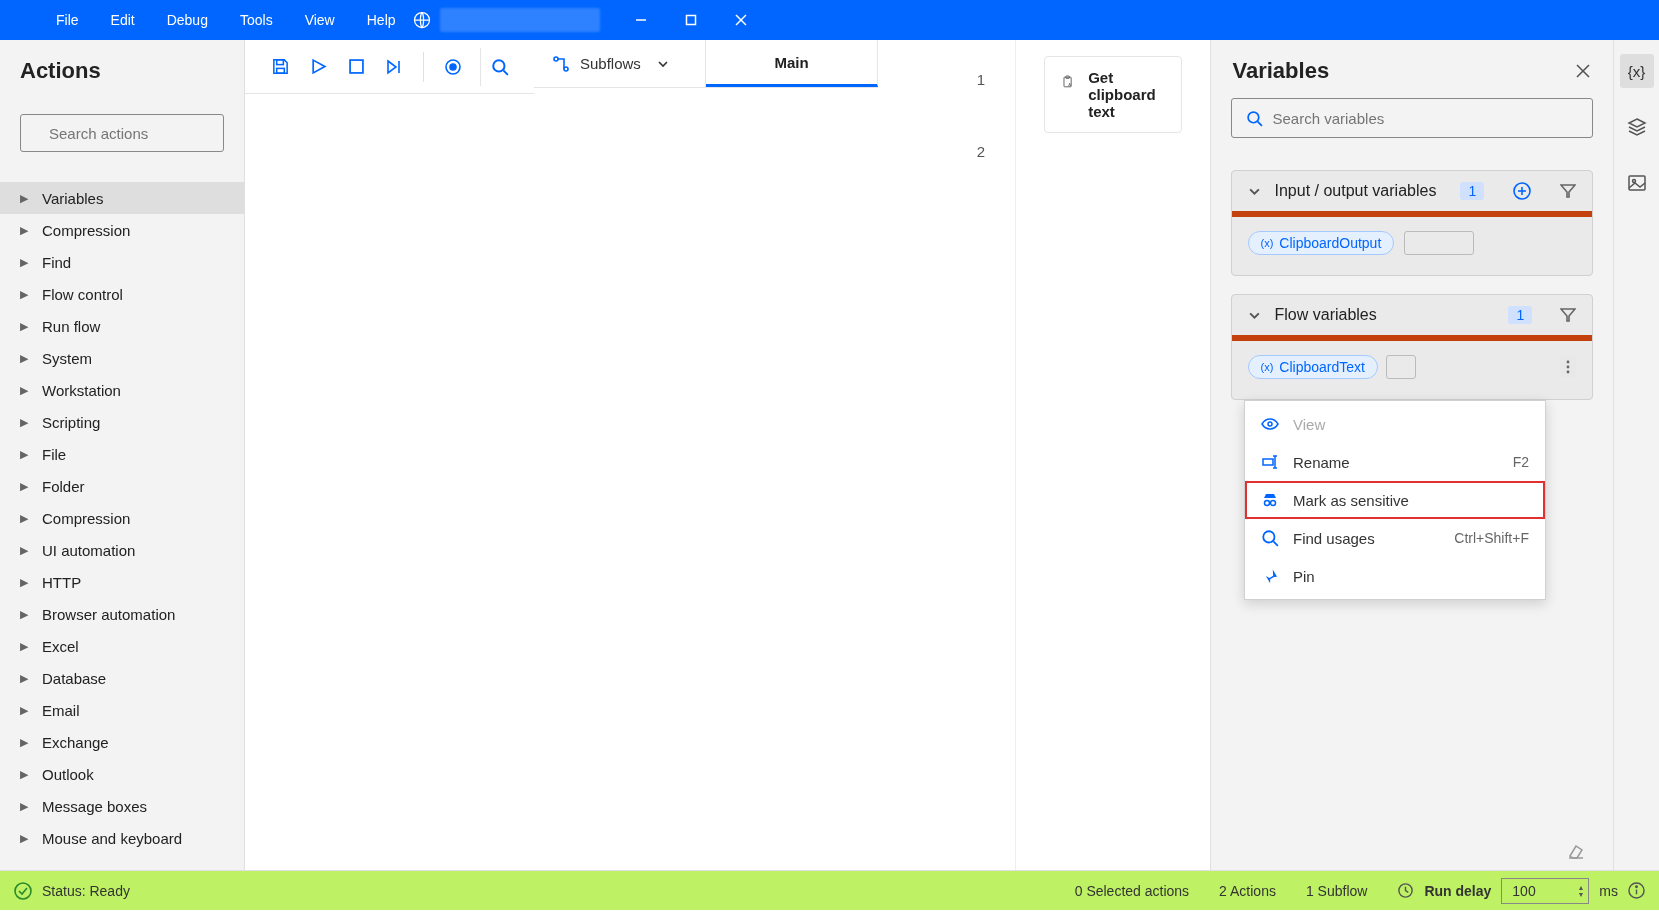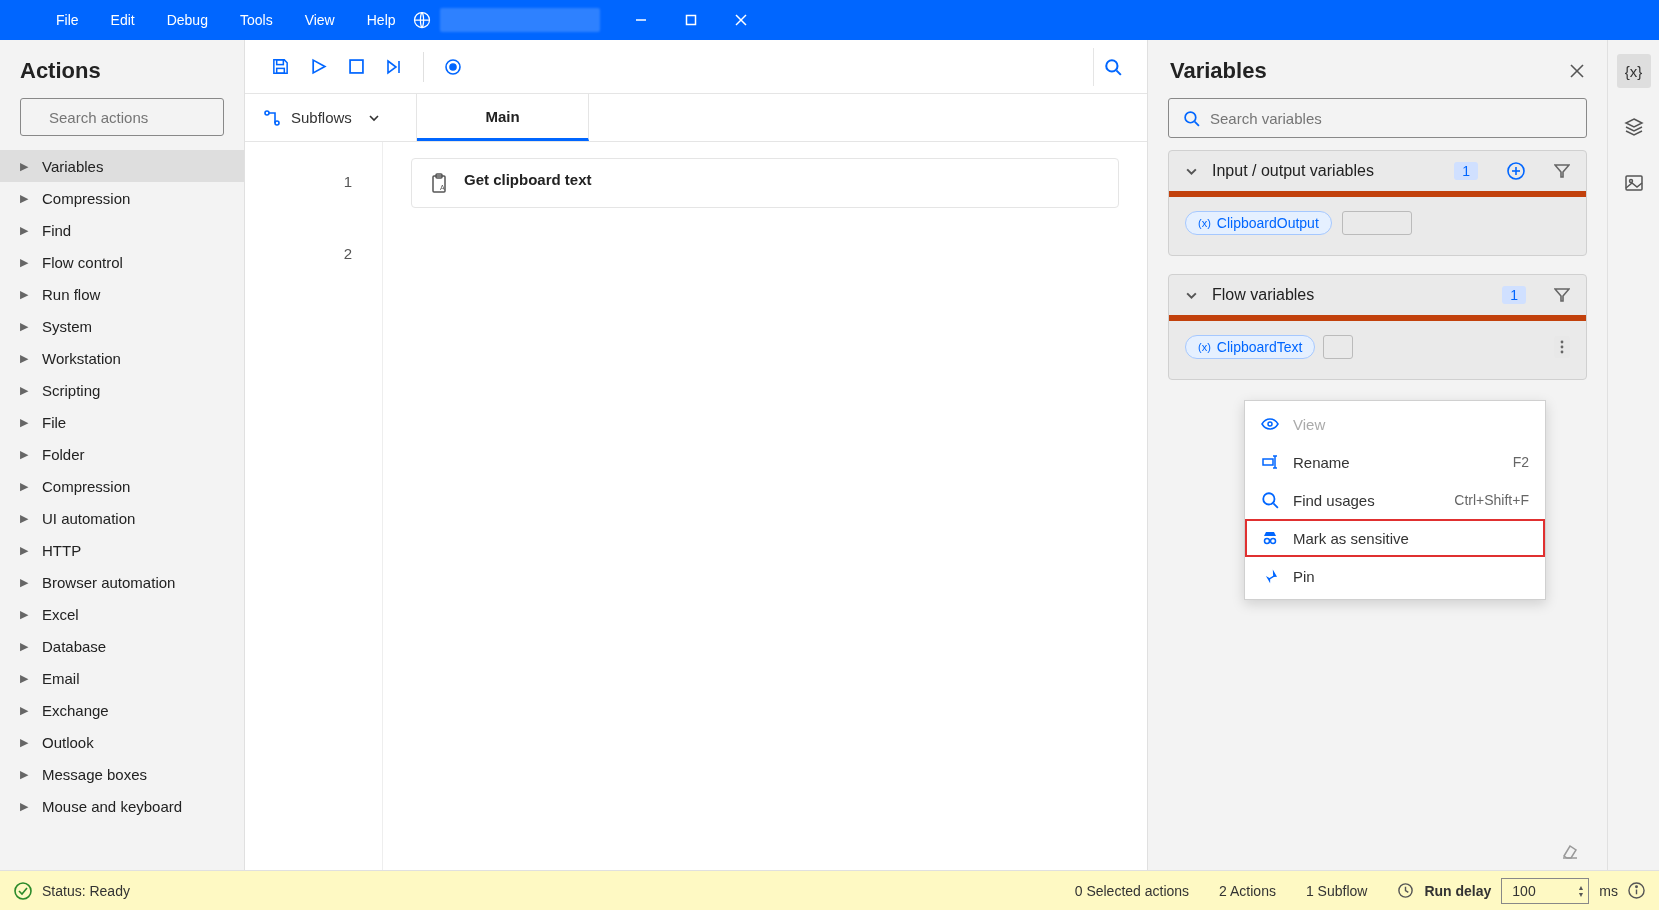--- a/index.html
+++ b/index.html
@@ -12,33 +12,33 @@
 .titlebar .title { flex: 1; text-align: center; font-size: 14px; }
 .titlebar .win-controls { display: flex; align-items: center; gap: 0; }
 .titlebar .win-controls .env-icon { width: 20px; height: 20px; margin-right: 8px; }
 .titlebar .win-controls .env-blur { width: 160px; height: 24px; background: rgba(255,255,255,0.18); border-radius: 2px; margin-right: 16px; filter: blur(1px); }
 .titlebar .win-btn { width: 50px; height: 40px; display: flex; align-items: center; justify-content: center; cursor: pointer; }
 
 
 .main { display: flex; height: 830px; }
 
 
-.actions-panel { width: 245px; background: #f3f3f3; border-right: 1px solid #e0e0e0; display: flex; flex-direction: column; }
+.actions-panel { width: 245px; background: #f3f3f3; border-right: 1px solid #e0e0e0; display: flex; flex-direction: column; gap: 16px; }
 .actions-panel h2 { font-size: 22px; font-weight: 600; padding: 18px 20px 14px; color: #222; }
 .search-box { margin: 0 20px 14px; border: 1px solid #888; border-radius: 3px; height: 38px; display: flex; align-items: center; padding: 0 12px; background: #f3f3f3; }
 .search-box input { border: none; background: transparent; outline: none; font-size: 15px; flex: 1; margin-left: 16px; color: #555; }
 .actions-list { flex: 1; overflow-y: auto; }
 .actions-list::-webkit-scrollbar { width: 10px; }
 .actions-list::-webkit-scrollbar-thumb { background: #c0c0c0; border-radius: 5px; }
 .action-cat { display: flex; align-items: center; padding: 6px 20px; font-size: 15px; color: #222; cursor: pointer; height: 32px; }
 .action-cat.selected { background: #dedede; }
 .action-cat .chev { width: 10px; margin-right: 12px; color: #666; font-size: 11px; }
 
 
-.center { flex: 1; display: flex; flex-direction: column; background: #fff; justify-content: flex-end; }
+.center { flex: 1; display: flex; flex-direction: row; background: #fff; justify-content: flex-end; }
 .toolbar { height: 54px; border-bottom: 1px solid #e5e5e5; display: flex; align-items: center; padding: 0 16px; gap: 0; }
 .toolbar .btn { width: 38px; height: 38px; display: flex; align-items: center; justify-content: center; cursor: pointer; color: #0066ff; }
 .toolbar .sep { width: 1px; height: 30px; background: #e0e0e0; margin: 0 10px; }
 .toolbar .spacer { flex: 1; }
 .toolbar .search-right { width: 38px; height: 38px; display: flex; align-items: center; justify-content: center; cursor: pointer; border-left: 1px solid #e5e5e5; margin-left: 8px; color: #0066ff; }
 
 .tabs-row { height: 48px; border-bottom: 1px solid #e5e5e5; display: flex; align-items: stretch; }
 .subflows-btn { display: flex; align-items: center; padding: 0 18px; gap: 10px; border-right: 1px solid #e5e5e5; cursor: pointer; width: 172px; }
 .subflows-btn .sf-icon { color: #0066ff; }
 .subflows-btn .label { font-size: 15px; color: #333; }
@@ -55,21 +55,21 @@
 .step .step-icon { width: 22px; height: 22px; color: #555; margin-top: 2px; }
 .step .step-content .title { font-size: 15px; font-weight: 600; color: #222; }
 .step .step-content .desc { font-size: 14px; color: #666; margin-top: 4px; }
 .var-chip { display: inline-block; background: #e5f0ff; color: #0066ff; border-radius: 10px; padding: 1px 10px; font-size: 13px; margin: 0 2px; }
 
 
 .vars-panel { width: 460px; background: #f3f3f3; border-left: 1px solid #e0e0e0; display: flex; flex-direction: column; position: relative; }
 .vars-header { display: flex; align-items: center; justify-content: space-between; padding: 18px 22px 14px; }
 .vars-header h2 { font-size: 22px; font-weight: 600; color: #222; }
 .vars-header .close { cursor: pointer; color: #555; }
-.vars-search { margin: 0 20px 12px; border: 1px solid #888; border-radius: 3px; height: 40px; display: flex; align-items: center; padding: 0 14px; background: #f3f3f3; }
+.vars-search { margin: 0 20px 32px; border: 1px solid #888; border-radius: 3px; height: 40px; display: flex; align-items: center; padding: 0 14px; background: #f3f3f3; }
 .vars-search input { border: none; background: transparent; outline: none; font-size: 15px; flex: 1; margin-left: 10px; }
 
 .var-section { margin: 0 20px 18px; border: 1px solid #d0d0d0; border-radius: 4px; background: #eaeaea; }
 .var-section-header { height: 46px; display: flex; align-items: center; padding: 0 16px; gap: 14px; border-bottom: 6px solid #c2410c; }
 .var-section-header .chev { color: #555; font-size: 13px; cursor: pointer; }
 .var-section-header .title { font-size: 16px; color: #222; flex: 1; }
 .var-section-header .count { background: #d0e0ff; color: #0066ff; border-radius: 3px; padding: 1px 8px; font-size: 14px; }
 .var-section-header .add { color: #0066ff; cursor: pointer; margin-left: 14px; }
 .var-section-header .filter { color: #666; cursor: pointer; margin-left: 14px; }
 .var-section-body { padding: 14px 16px 20px; display: flex; gap: 10px; flex-wrap: wrap; }
@@ -86,21 +86,21 @@
 .ctx-item .ctx-shortcut { font-size: 14px; color: #666; }
 .ctx-item.disabled .ctx-label { color: #aaa; }
 .ctx-item.highlighted { border: 2px solid #e03030; padding: 8px 14px; }
 
 
 .side-rail { width: 52px; background: #f3f3f3; border-left: 1px solid #e0e0e0; display: flex; flex-direction: column; align-items: center; padding-top: 14px; gap: 22px; }
 .side-rail .rail-btn { width: 34px; height: 34px; display: flex; align-items: center; justify-content: center; cursor: pointer; color: #555; border-radius: 3px; }
 .side-rail .rail-btn.active { background: #dedede; }
 
 
-.statusbar { height: 40px; border-top: 1px solid #e0e0e0; display: flex; align-items: center; padding: 0 14px; font-size: 14px; color: #333; gap: 30px; background: #fef9c3; }
+.statusbar { height: 40px; border-top: 1px solid #e0e0e0; display: flex; align-items: center; padding: 0 14px; font-size: 14px; color: #333; gap: 30px; background: #bef264; }
 .statusbar .status-left { display: flex; align-items: center; gap: 10px; }
 .statusbar .spacer { flex: 1; }
 .statusbar .run-delay { display: flex; align-items: center; gap: 10px; }
 .statusbar .delay-input { border: 1px solid #888; width: 88px; height: 26px; display: flex; align-items: center; padding: 0 4px 0 10px; }
 .statusbar .delay-input .spinner { margin-left: auto; display: flex; flex-direction: column; font-size: 7px; line-height: 7px; color: #555; }
 .statusbar .info-icon { color: #555; cursor: pointer; }
 
 
 .eraser { position: absolute; bottom: 10px; right: 28px; color: #888; cursor: pointer; }
 
@@ -432,40 +432,40 @@
         <svg width="18" height="18" viewBox="0 0 18 18" fill="none" stroke="#0066ff" stroke-width="1.5">
           <rect x="2" y="6" width="10" height="6"></rect>
           <line x1="14" y1="3" x2="14" y2="15"></line>
           <line x1="12" y1="3" x2="16" y2="3"></line>
           <line x1="12" y1="15" x2="16" y2="15"></line>
         </svg>
       </span>
       <span class="ctx-label">Rename</span>
       <span class="ctx-shortcut">F2</span>
     </div>
-    <div class="ctx-item">
-      <span class="ctx-icon">
-        <svg width="18" height="18" viewBox="0 0 16 16" fill="none" stroke="#0066ff" stroke-width="1.6">
-          <circle cx="7" cy="7" r="5"></circle>
-          <line x1="11" y1="11" x2="15" y2="15"></line>
-        </svg>
-      </span>
-      <span class="ctx-label">Find usages</span>
-      <span class="ctx-shortcut">Ctrl+Shift+F</span>
-    </div>
     <div class="ctx-item highlighted">
       <span class="ctx-icon">
         <svg width="18" height="18" viewBox="0 0 18 18" fill="#0066ff">
           <path d="M3 7l2-4h8l2 4H3z"></path>
           <circle cx="6" cy="12" r="2.5" fill="none" stroke="#0066ff" stroke-width="1.5"></circle>
           <circle cx="12" cy="12" r="2.5" fill="none" stroke="#0066ff" stroke-width="1.5"></circle>
           <line x1="8.5" y1="12" x2="9.5" y2="12" stroke="#0066ff" stroke-width="1.5"></line>
         </svg>
       </span>
       <span class="ctx-label">Mark as sensitive</span>
+    </div>
+    <div class="ctx-item">
+      <span class="ctx-icon">
+        <svg width="18" height="18" viewBox="0 0 16 16" fill="none" stroke="#0066ff" stroke-width="1.6">
+          <circle cx="7" cy="7" r="5"></circle>
+          <line x1="11" y1="11" x2="15" y2="15"></line>
+        </svg>
+      </span>
+      <span class="ctx-label">Find usages</span>
+      <span class="ctx-shortcut">Ctrl+Shift+F</span>
     </div>
     <div class="ctx-item">
       <span class="ctx-icon">
         <svg width="18" height="18" viewBox="0 0 18 18" fill="#0066ff">
           <path d="M10 2l6 6-3 1-3 3 1 4-3-3-5 5 5-5-3-3 4 1 3-3z" transform="rotate(15 9 9)"></path>
         </svg>
       </span>
       <span class="ctx-label">Pin</span>
     </div>
   </div>

